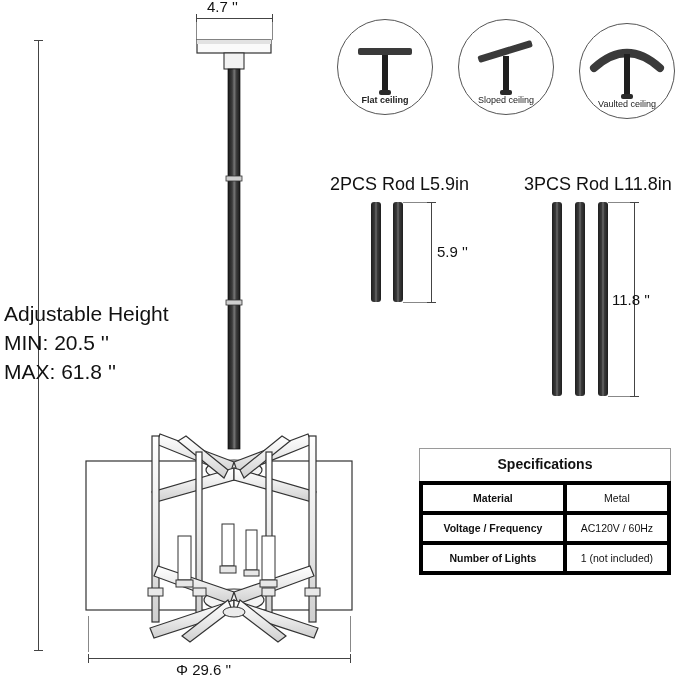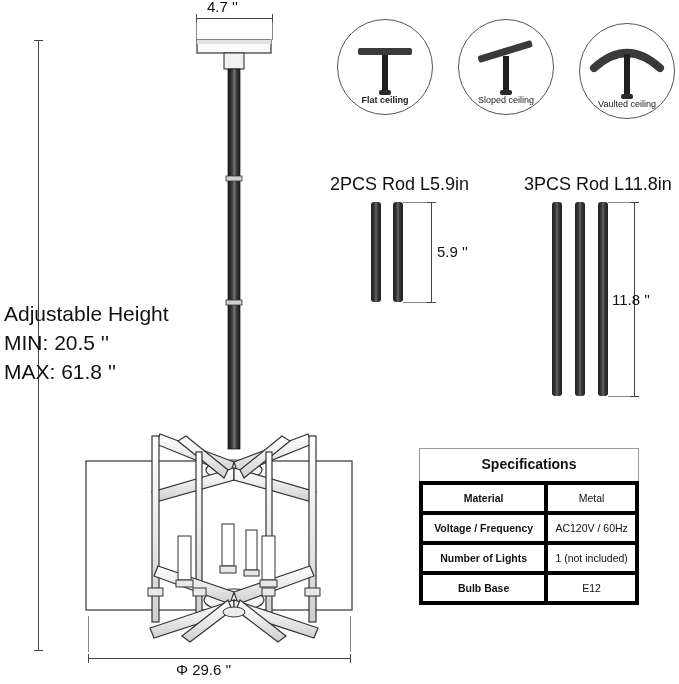--- a/index.html
+++ b/index.html
@@ -88,21 +88,21 @@
     position: absolute;
     background: linear-gradient(to right, #1e1e1e 0%, #3a3a3a 35%, #6a6a6a 50%, #3a3a3a 65%, #1e1e1e 100%);
     border-radius: 3px;
   }
 
   
   .spec-table {
     position: absolute;
     left: 419px;
     top: 448px;
-    width: 220px;
+    width: 252px;
     border-collapse: collapse;
     font-size: 10.5px;
   }
   .spec-table caption {
     caption-side: top;
     font-size: 14px;
     font-weight: bold;
     padding: 7px 0 9px 0;
     color: #111;
     border: 1px solid #9a9a9a;
@@ -279,18 +279,14 @@
       <td class="v">Metal</td>
     </tr>
     <tr>
       <td class="k">Voltage / Frequency</td>
       <td class="v">AC120V / 60Hz</td>
     </tr>
     <tr>
       <td class="k">Number of Lights</td>
       <td class="v">1 (not included)</td>
     </tr>
-    <tr>
-      <td class="k">Bulb Base</td>
-      <td class="v">E12</td>
-    </tr>
   </tbody>
 </table>
 
 </body></html>

